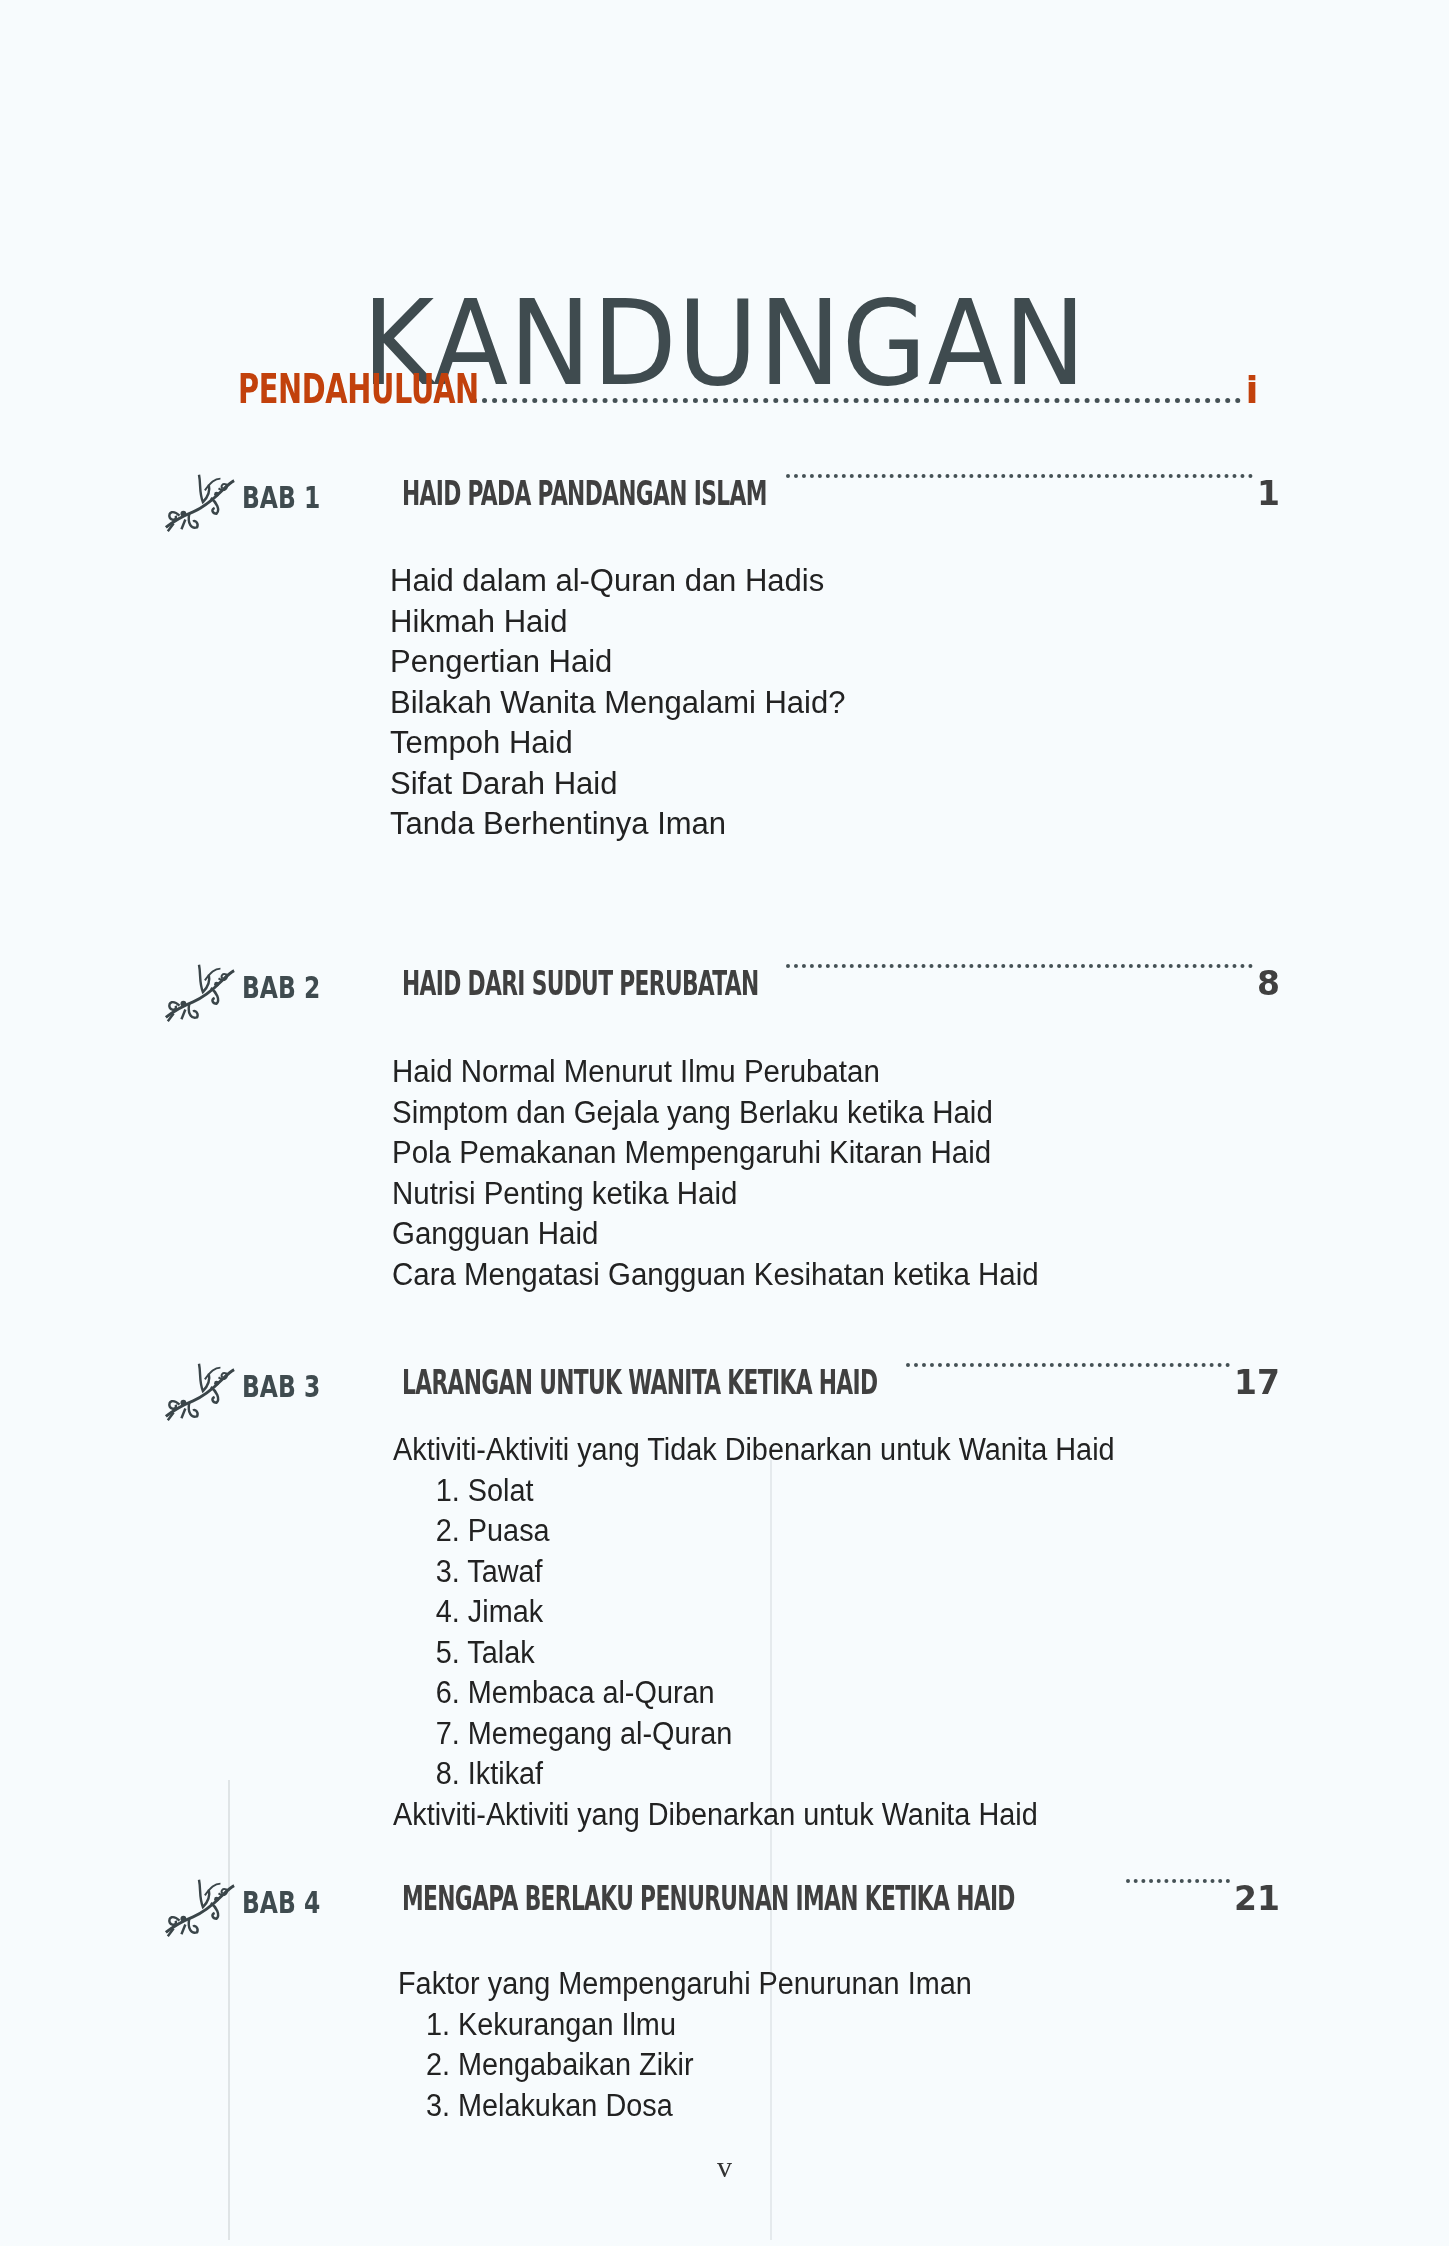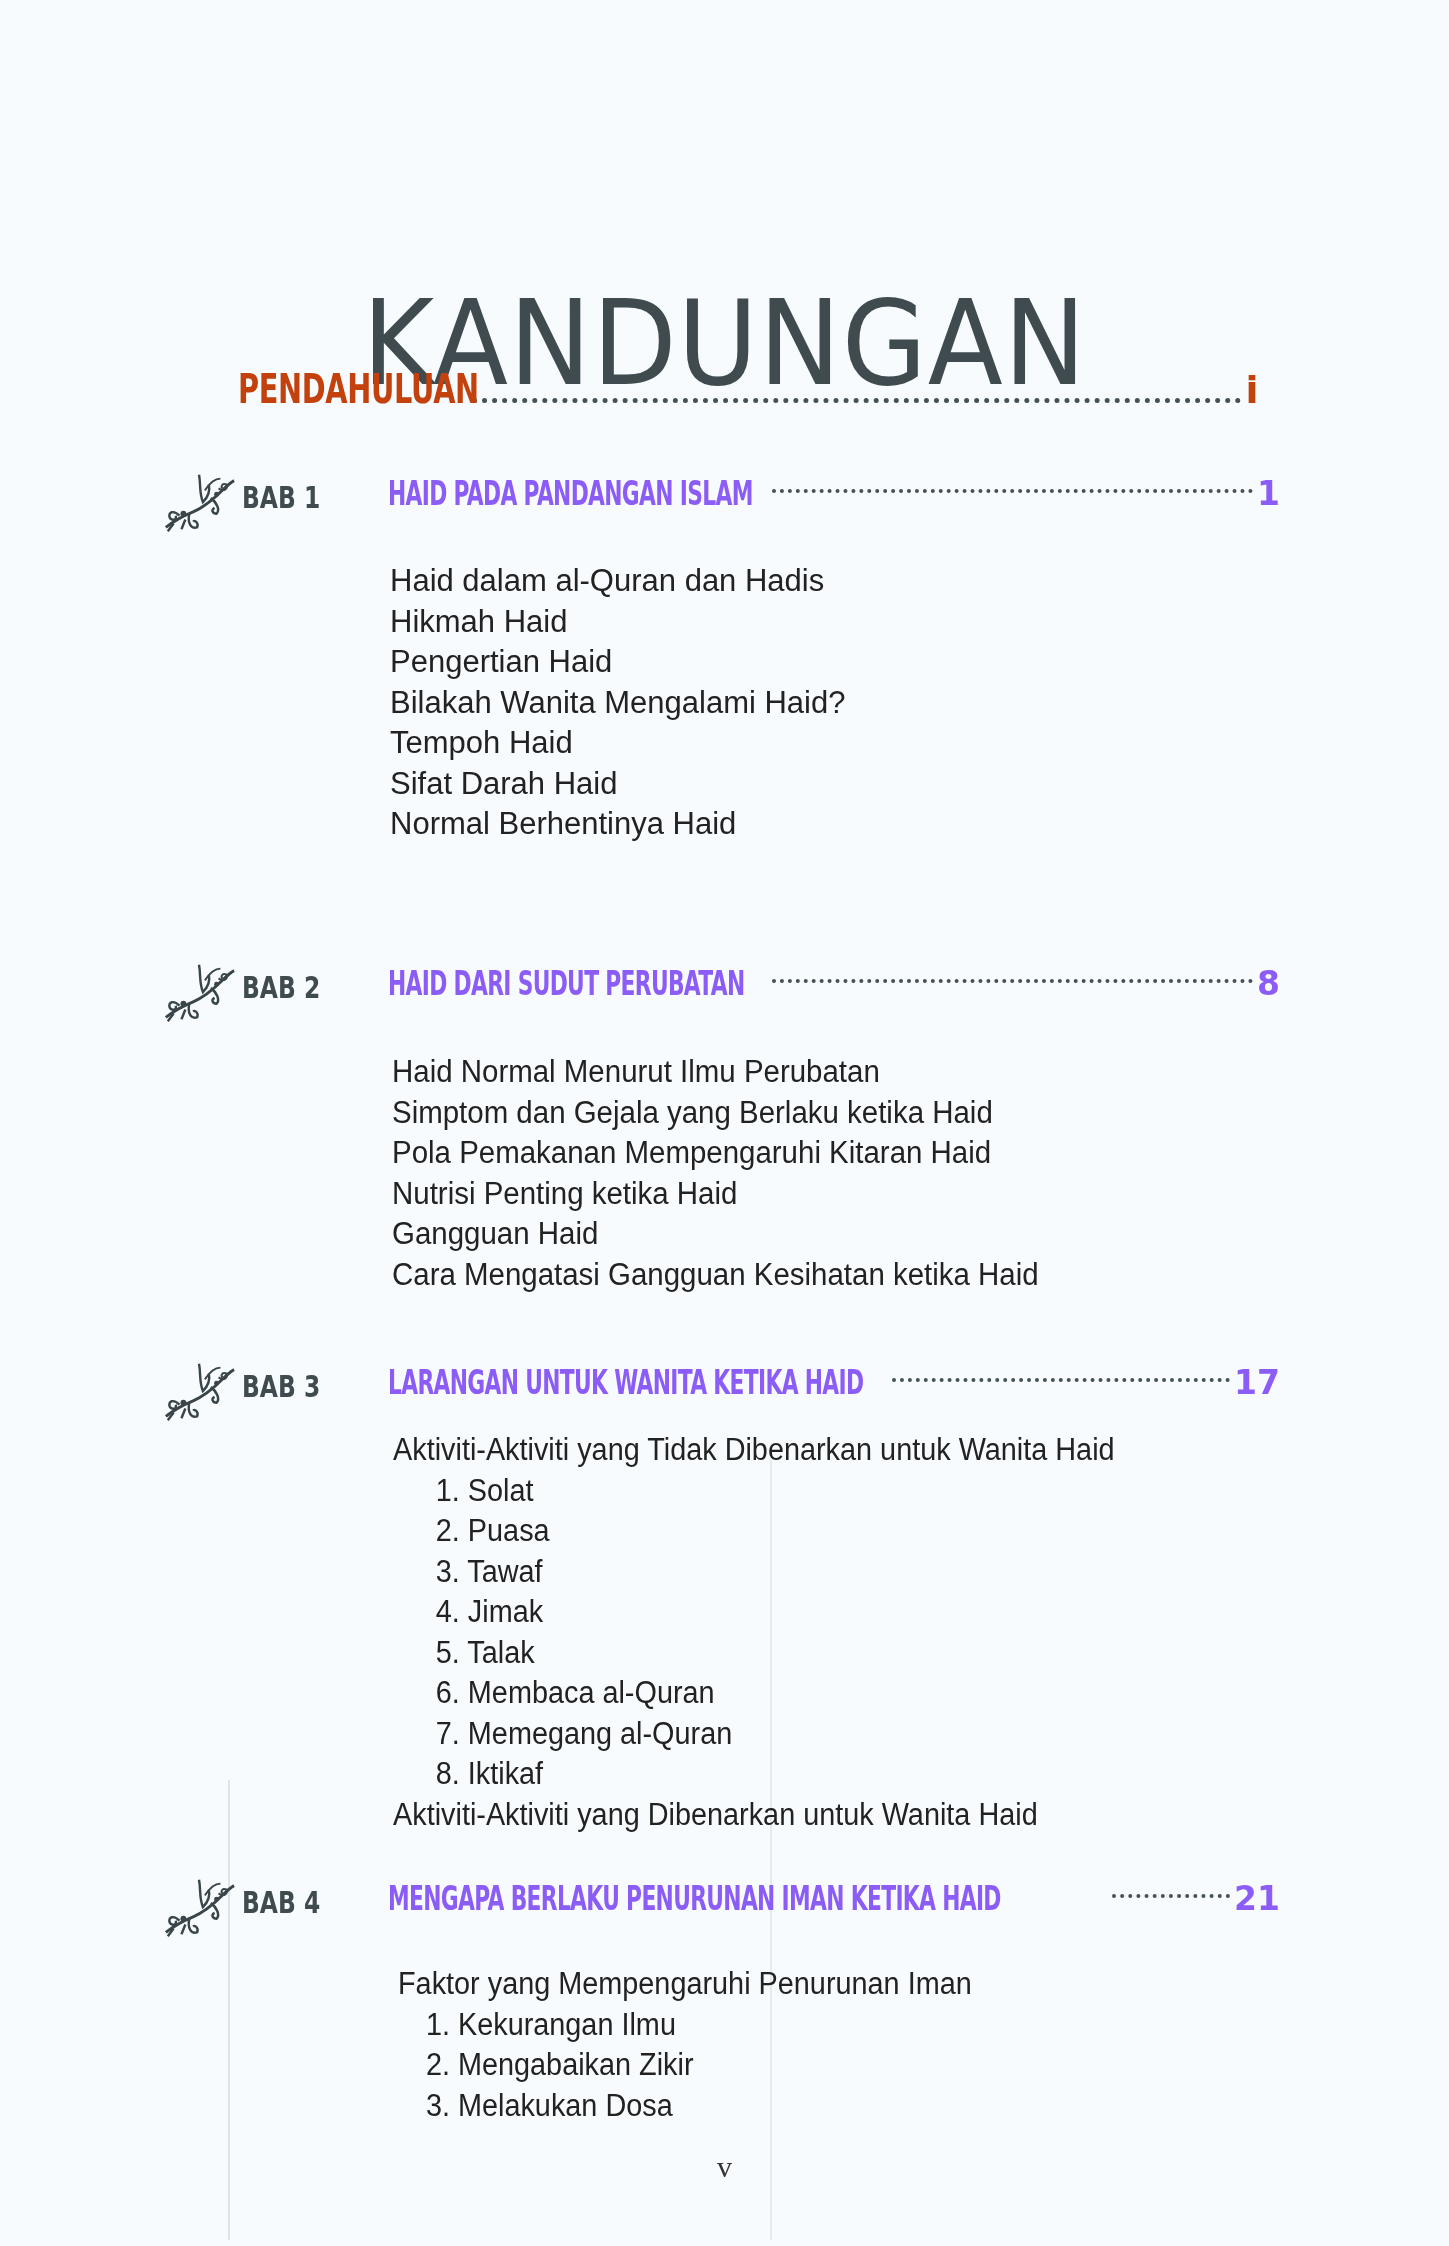--- a/index.html
+++ b/index.html
@@ -48,23 +48,23 @@
     position: absolute; left: 0; top: 0; width: 78px; height: 66px;
   }
   .chapter .bab {
     position: absolute; left: 82px; top: 10px;
     font-family: "DejaVu Sans", sans-serif; font-weight: bold;
     font-size: 30px; color: #3f4b4f;
     transform: scaleX(0.78); transform-origin: left;
     white-space: nowrap;
   }
   .chapter .heading-row {
-    position: absolute; left: 228px; right: 0; top: 4px;
-    display: flex; align-items: center;
-    color: #8b5cf6;
+    position: absolute; left: 242px; right: 0; top: 4px;
+    display: flex; align-items: flex-start;
+    color: #404040;
   }
   .chapter .heading {
     font-family: "DejaVu Sans", sans-serif; font-weight: bold;
     font-size: 33px; white-space: nowrap;
     letter-spacing: -1px;
   }
   .chapter .pnum {
     font-family: "DejaVu Sans", sans-serif; font-weight: bold;
     font-size: 33px;
   }
@@ -130,21 +130,21 @@
     <span class="pnum">1</span>
   </div>
 </div>
 <div class="subs" style="left:390px;top:561px;">
   <div>Haid dalam al-Quran dan Hadis</div>
   <div>Hikmah Haid</div>
   <div>Pengertian Haid</div>
   <div>Bilakah Wanita Mengalami Haid?</div>
   <div>Tempoh Haid</div>
   <div>Sifat Darah Haid</div>
-  <div>Normal Berhentinya Haid</div>
+  <div>Tanda Berhentinya Iman</div>
 </div>
 
 <div class="chapter" style="top:960px;">
   <svg class="ornament" viewBox="0 0 80 66">
       <use href="#orn"></use>
     </svg>
   <span class="bab">BAB 2</span>
   <div class="heading-row">
     <span class="heading" style="transform:scaleX(0.66);transform-origin:left;width:380px;display:inline-block;">HAID DARI SUDUT PERUBATAN</span>
     <span class="dots"></span>

